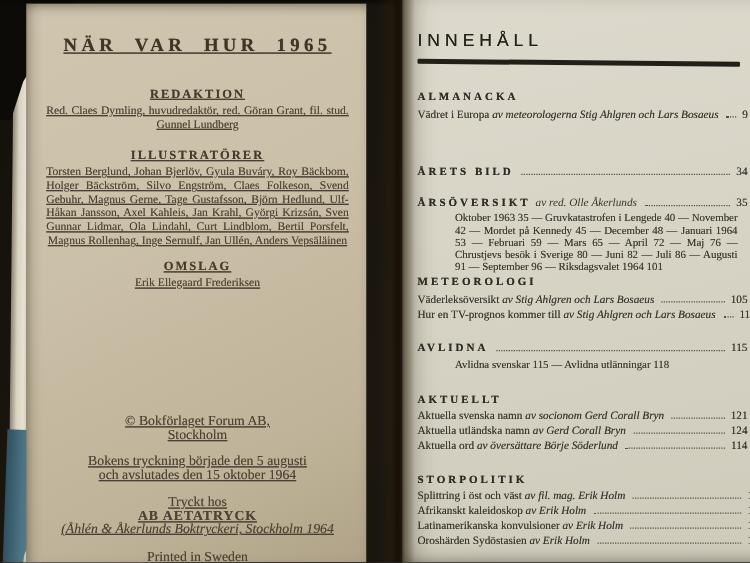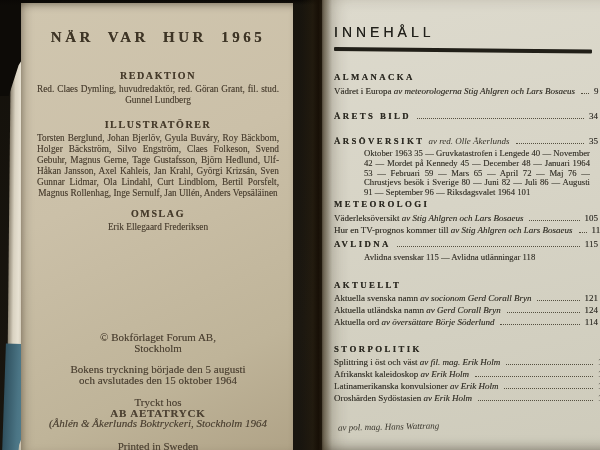--- a/index.html
+++ b/index.html
@@ -48,20 +48,21 @@
     position:absolute;left:301px;top:0;width:31px;height:450px;z-index:5;
     background:linear-gradient(90deg,rgba(45,33,14,0) 0%,rgba(45,33,14,.42) 38%,#170f06 56%,rgba(58,46,24,.45) 74%,rgba(58,46,24,0) 100%);
   }
   
   .page-left{
     position:absolute;left:21px;top:3px;width:272px;height:447px;z-index:2;
     background:linear-gradient(155deg,#d0c6af 0%,#cbc0a8 40%,#bfb499 78%,#b0a387 100%);
     box-shadow:inset 0 6px 10px -6px rgba(30,20,8,.55), inset 8px 0 12px -8px rgba(40,28,12,.5);
     color:#4a4032;box-sizing:border-box;padding:26px 14px 0 16px;
     text-align:center;
+    text-decoration:underline;
   }
   .pl-title{
     font-size:15px;font-weight:bold;letter-spacing:3.5px;word-spacing:7px;
     color:#3e3526;text-shadow:0 0 .6px rgba(62,53,38,.7);
   }
   .pl-sec-head{
     font-size:10px;font-weight:bold;letter-spacing:1.6px;color:#463b2b;
     margin-bottom:3px;text-shadow:0 0 .5px rgba(70,59,43,.6);
   }
   .pl-body{
@@ -104,24 +105,24 @@
   .t{white-space:nowrap;color:#37342b;text-shadow:0 0 .45px rgba(55,52,43,.6);}
   .t .it,.kina-it{font-style:italic;}
   .lead{flex:1;border-bottom:1.6px dotted #555040;margin:0 5px 2px 6px;min-width:8px;}
   .pg{color:#33312a;font-size:9px;white-space:nowrap;text-shadow:0 0 .45px rgba(51,49,42,.6);}
   .pg.clip{margin-right:-9px;}
   .sub{
     margin:3px 0 0 30px;width:226px;text-align:justify;line-height:9.8px;
     font-size:8.7px;color:#38352c;text-shadow:0 0 .45px rgba(56,53,44,.55);
   }
   .sec-almanacka{margin-top:21px;}
-  .sec-arets-bild{margin-top:15px;}
+  .sec-arets-bild{margin-top:36px;}
   .sec-arsoversikt{margin-top:14px;}
   .sec-meteorologi{}
-  .sec-avlidna{margin-top:4px;}
+  .sec-avlidna{margin-top:17px;}
   .sec-aktuellt{margin-top:17px;}
   .sec-storpolitik{margin-top:16px;}
   .sec-kina{margin-top:16px;transform:rotate(-1.2deg);}
 </style>
 </head>
 <body>
 
 <div id="stage">
 
   <div class="edge-strip-white"></div>

